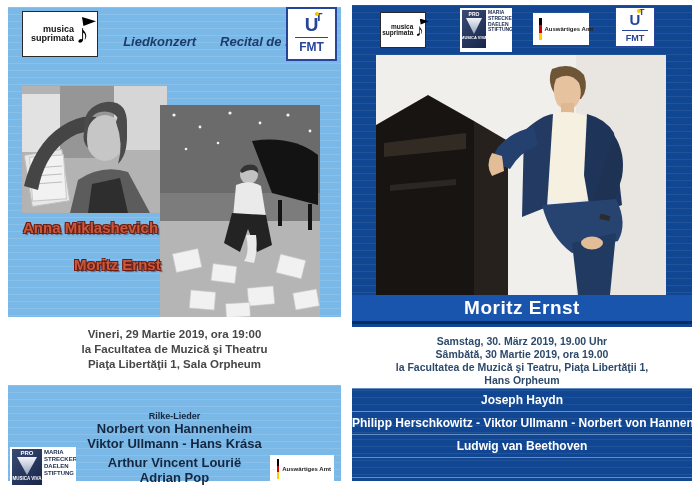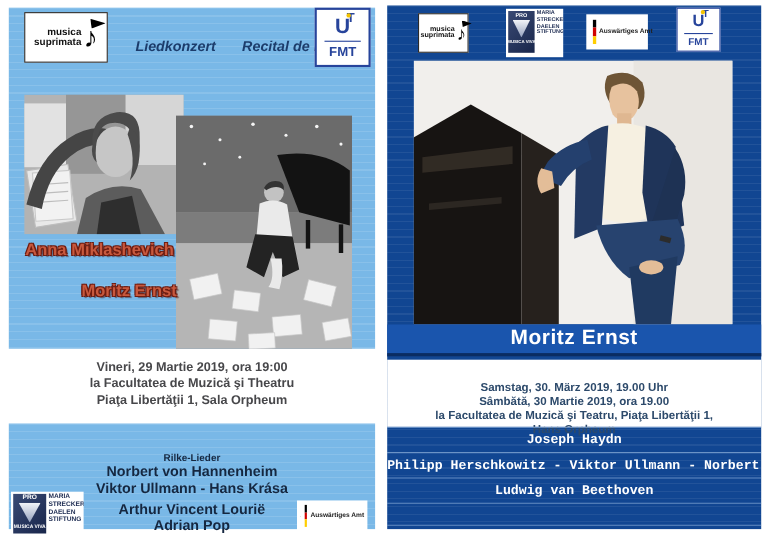--- a/index.html
+++ b/index.html
@@ -86,24 +86,24 @@
   .rm-aa .aa-stripe{height:22px;}
   .rm-fmt{left:263px;top:2px;width:40px;height:40px;border-width:1px;}
   .rm-fmt .uvt{font-size:15px;height:16px;}
   .rm-fmt .fmt-label{font-size:9px;}
   #photo-moritz-piano{left:24px;top:50px;}
   .title-band{position:absolute;left:0;top:290px;width:100%;height:26px;
     background:var(--band-blue);border-bottom:3px solid #0a2c61;
     color:#fff;font-weight:bold;font-size:19px;line-height:26px;text-align:center;letter-spacing:.5px;}
   .pr-dates{position:absolute;left:0;top:322px;width:100%;height:61px;background:#fff;
     text-align:center;font-weight:bold;font-size:10.5px;line-height:13px;color:var(--dates-right);
-    box-sizing:border-box;padding-top:19px;}
+    box-sizing:border-box;padding-top:8px;}
   .pr-program{position:absolute;left:0;top:383px;width:100%;border-top:1px solid rgba(170,200,235,.55);}
   .pr-row{height:22px;line-height:22px;text-align:center;color:#fff;font-weight:bold;font-size:12px;
-    border-bottom:1px solid rgba(170,200,235,.55);white-space:nowrap;font-family:Liberation Mono, monospace;}
+    border-bottom:1px solid rgba(170,200,235,.55);white-space:nowrap;}
   .pr-row.empty{height:19px;}
 </style>
 </head>
 <body>
 
 <div class="poster" id="poster-left">
   <div class="pl-top">
 
     <div class="logo-musica lm-left">
       <div class="ms-text">

